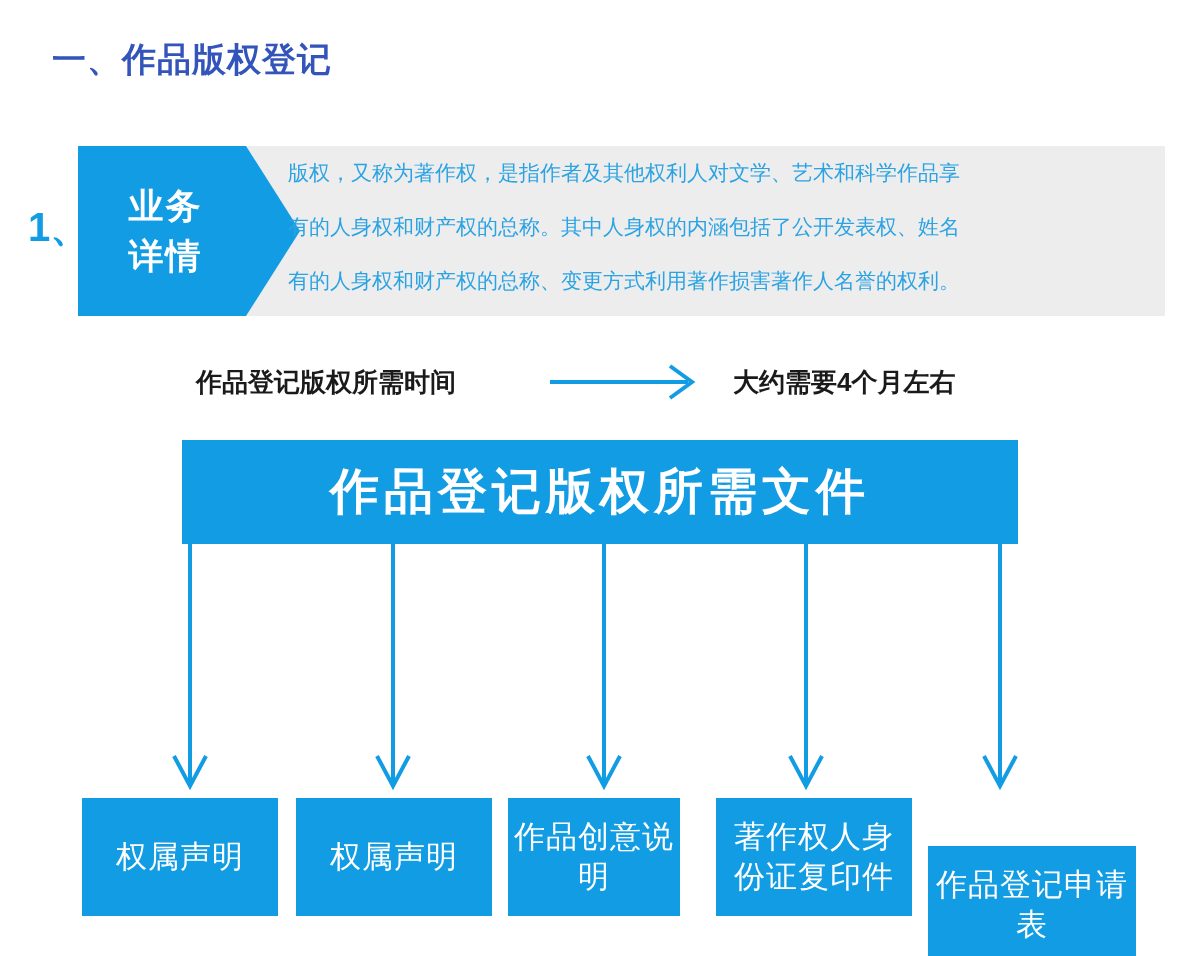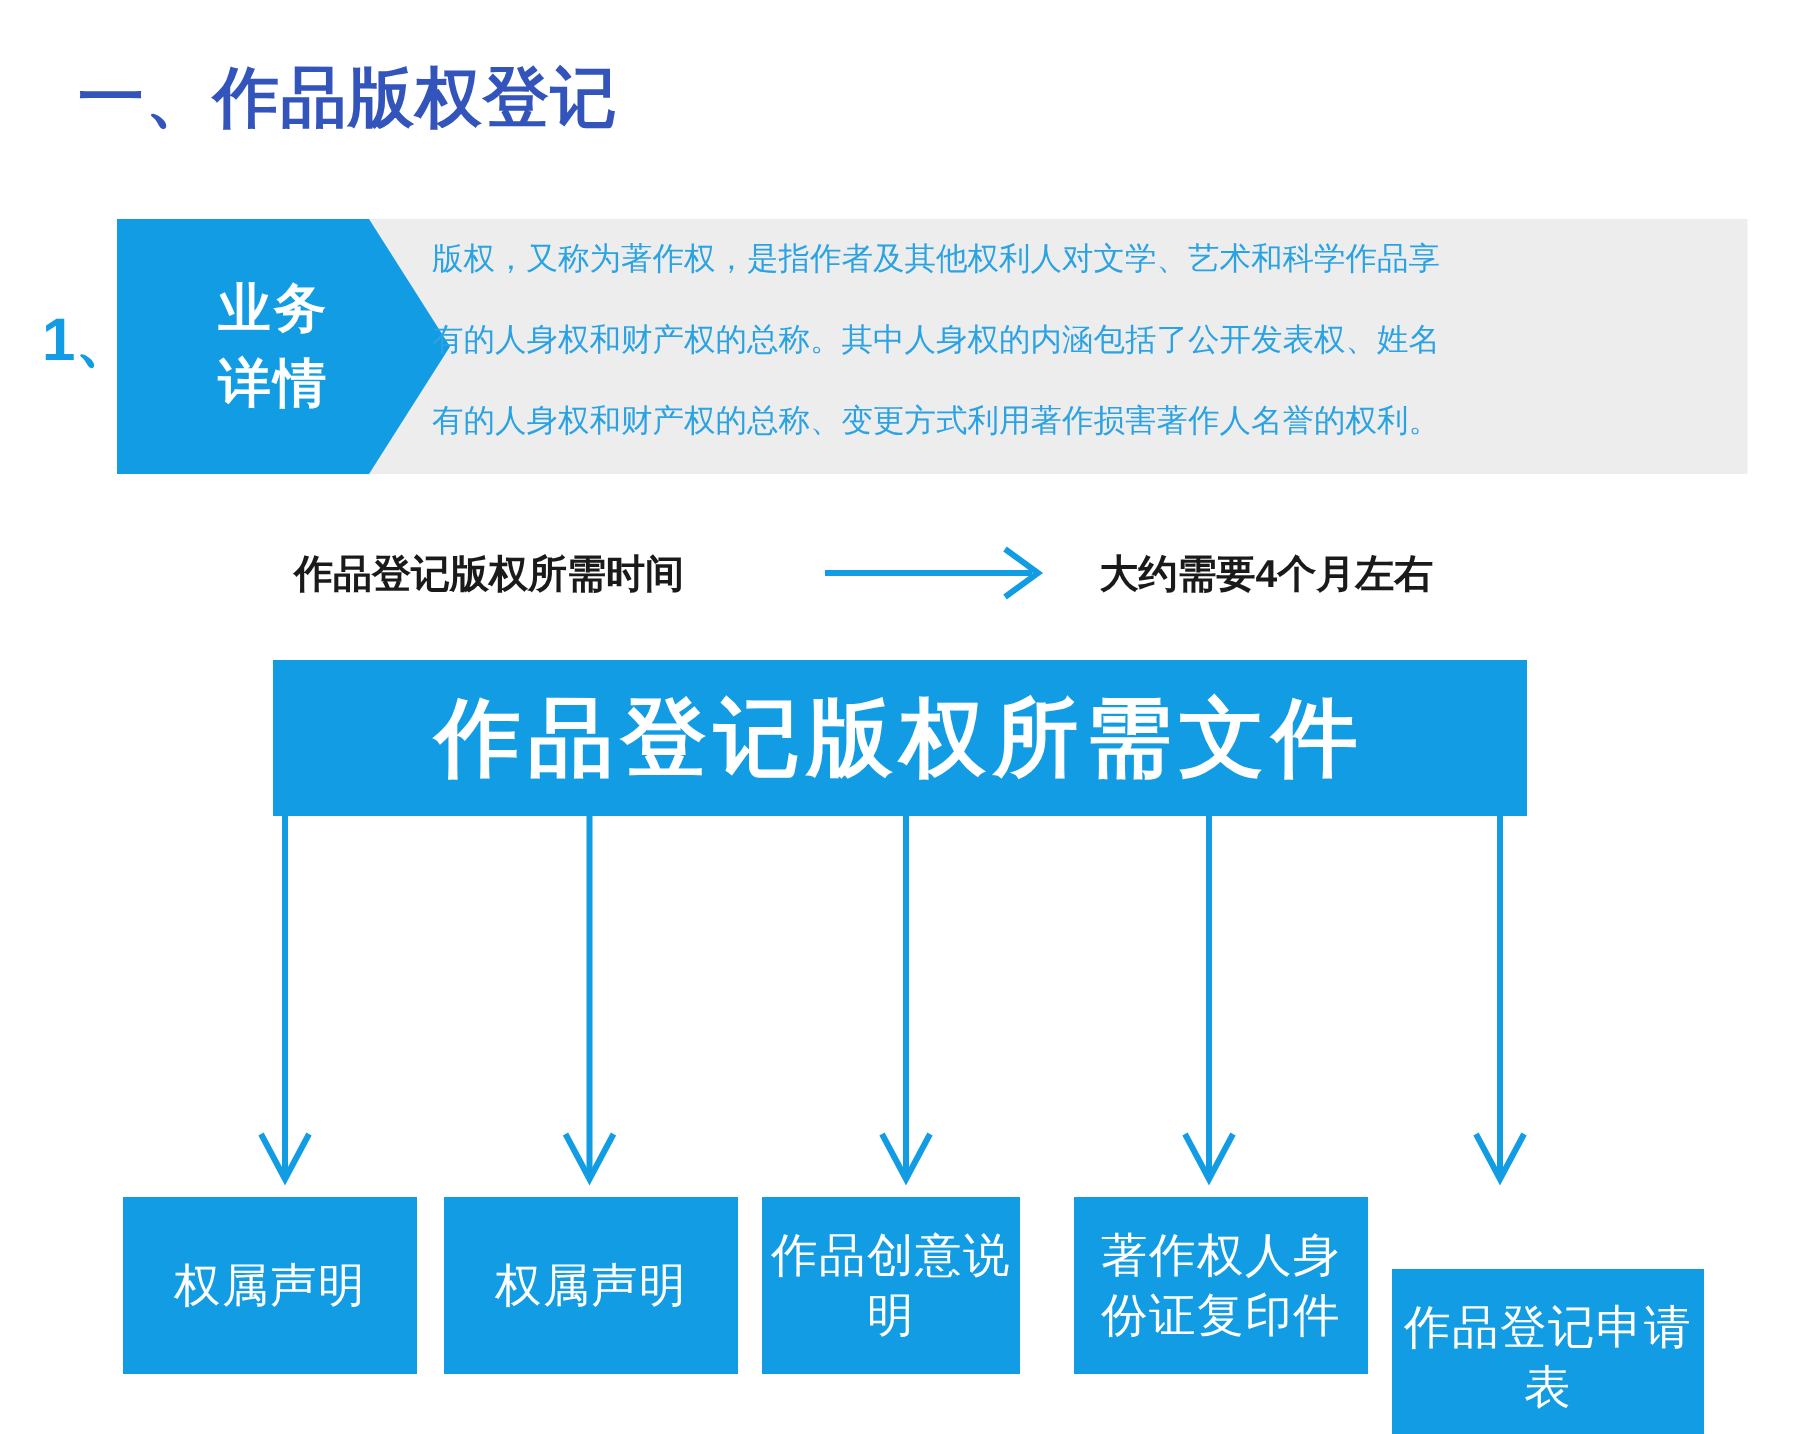--- a/index.html
+++ b/index.html
@@ -16,21 +16,21 @@
     height: 956px;
     background: #ffffff;
     overflow: hidden;
   }
 
   
   #section-title {
     position: absolute;
     left: 52px;
     top: 40px;
-    font-size: 44px;
+    font-size: 34px;
     font-weight: 700;
     color: #3355bb;
     letter-spacing: 1px;
     white-space: nowrap;
     line-height: 1.2;
     font-family: Liberation Serif, serif;
   }
 
   
   #biz-index {
@@ -68,21 +68,20 @@
     height: 170px;
     display: flex;
     flex-direction: column;
     align-items: center;
     justify-content: center;
     color: #ffffff;
     font-size: 35px;
     font-weight: 700;
     line-height: 1.42;
     letter-spacing: 2px;
-    padding-left: 17px;
   }
   #biz-text {
     position: absolute;
     left: 288px;
     top: 146px;
     width: 868px;
     height: 170px;
     display: flex;
     flex-direction: column;
     justify-content: flex-start;
@@ -133,21 +132,21 @@
     position: absolute;
     left: 182px;
     top: 440px;
     width: 836px;
     height: 104px;
     background: #119ce3;
     display: flex;
     align-items: center;
     justify-content: center;
     color: #ffffff;
-    font-size: 57px;
+    font-size: 49px;
     font-weight: 700;
     letter-spacing: 5px;
   }
 
   
   #connectors {
     position: absolute;
     left: 0;
     top: 0;
     width: 1200px;

